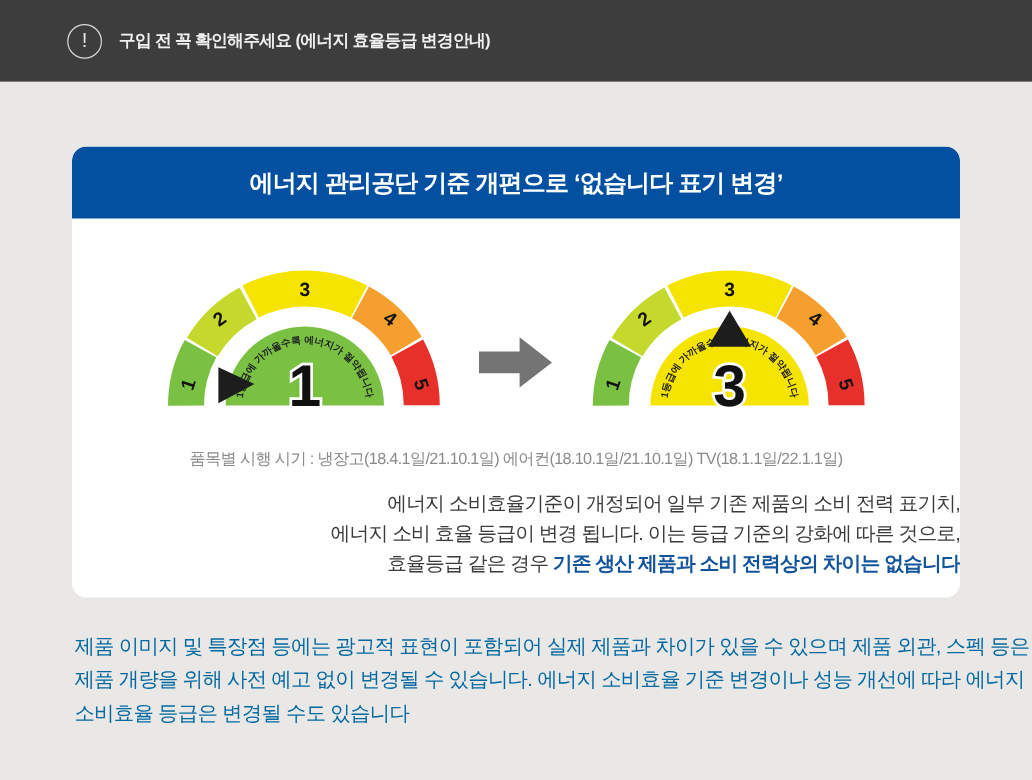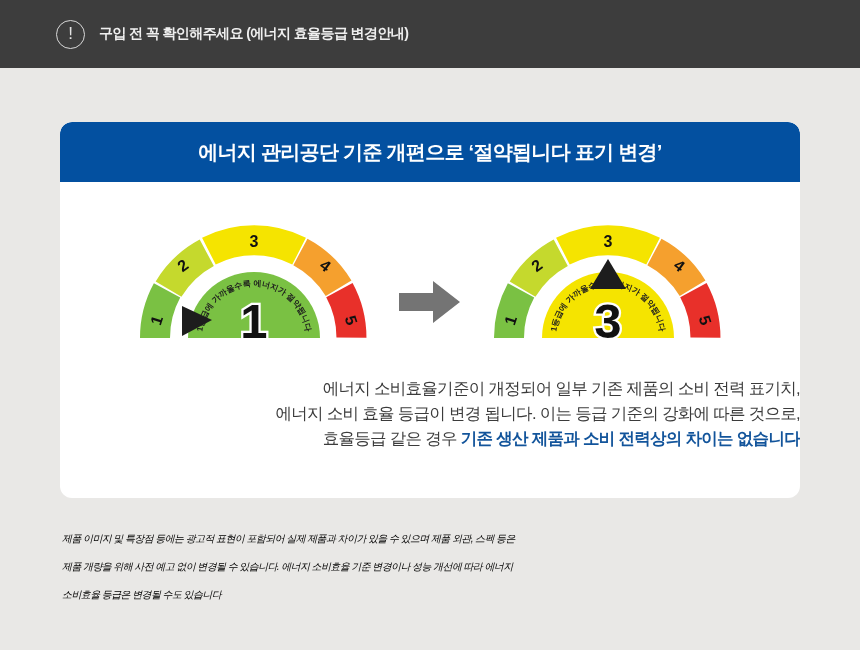--- a/index.html
+++ b/index.html
@@ -134,42 +134,41 @@
     font-weight: 700;
   }
   .para .ln { display: block; }
 
   
   .disclaimer {
     position: absolute;
     left: 62px;
     top: 525px;
     width: 738px;
-    color: #000000;
-    font-size: 10px;
+    color: #0369a1;
+    font-size: 17px;
     line-height: 28px;
     letter-spacing: -0.6px;
-    font-style: italic;
   }
   .disclaimer .ln { display: block; white-space: nowrap; }
 </style>
 </head>
 <body>
 
 <div class="top-header">
   <div class="warn-icon">
     <span>!</span>
   </div>
   <div class="top-title">구입 전 꼭 확인해주세요 (에너지 효율등급 변경안내)</div>
 </div>
 
 <div class="card">
 
   <div class="card-bar">
-    <div class="card-bar-title">에너지 관리공단 기준 개편으로 ‘절약됩니다 표기 변경’</div>
+    <div class="card-bar-title">에너지 관리공단 기준 개편으로 ‘없습니다 표기 변경’</div>
   </div>
 
   <div class="gauge-row">
 
     <div class="gauge">
       <svg width="246" height="132" viewBox="0 0 246 132">
         <defs>
           <path id="capArcL" d="M 73 116 A 50 50 0 0 1 173 116" fill="none"></path>
         </defs>
 
@@ -227,20 +226,21 @@
           <textPath href="#arcTxtR" startOffset="50%" text-anchor="middle">1등급에 가까울수록 에너지가 절약됩니다</textPath>
         </text>
         <text x="124" y="124" font-size="49" font-weight="700" text-anchor="middle" fill="#111" stroke="#ffffff" stroke-width="4.5" paint-order="stroke" font-family="Liberation Sans, sans-serif">3</text>
 
         <polygon points="124,45 106,75 142,75" fill="#1d1d1d"></polygon>
       </svg>
     </div>
 
   </div>
 
+  <div class="schedule">품목별 시행 시기 : 냉장고(18.4.1일/21.10.1일) 에어컨(18.10.1일/21.10.1일) TV(18.1.1일/22.1.1일)</div>
 
   <div class="para">
     <span class="ln">에너지 소비효율기준이 개정되어 일부 기존 제품의 소비 전력 표기치,</span>
     <span class="ln">에너지 소비 효율 등급이 변경 됩니다. 이는 등급 기준의 강화에 따른 것으로,</span>
     <span class="ln"><span>효율등급 같은 경우 </span><span class="hl">기존 생산 제품과 소비 전력상의 차이는 없습니다</span></span>
   </div>
 
 </div>
 
 <div class="disclaimer">

